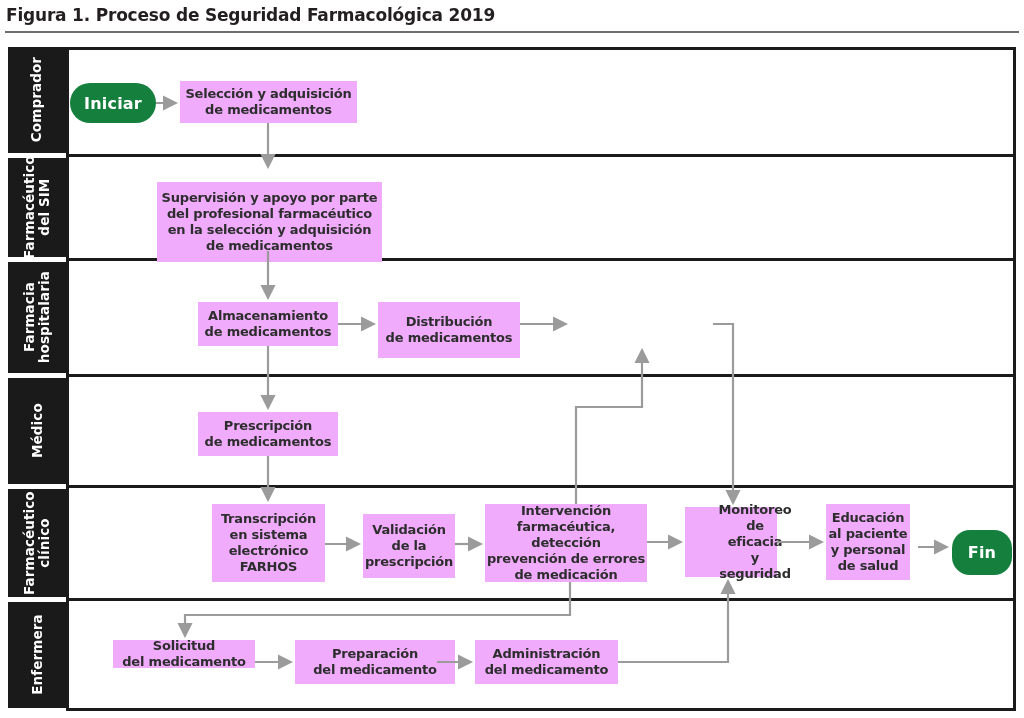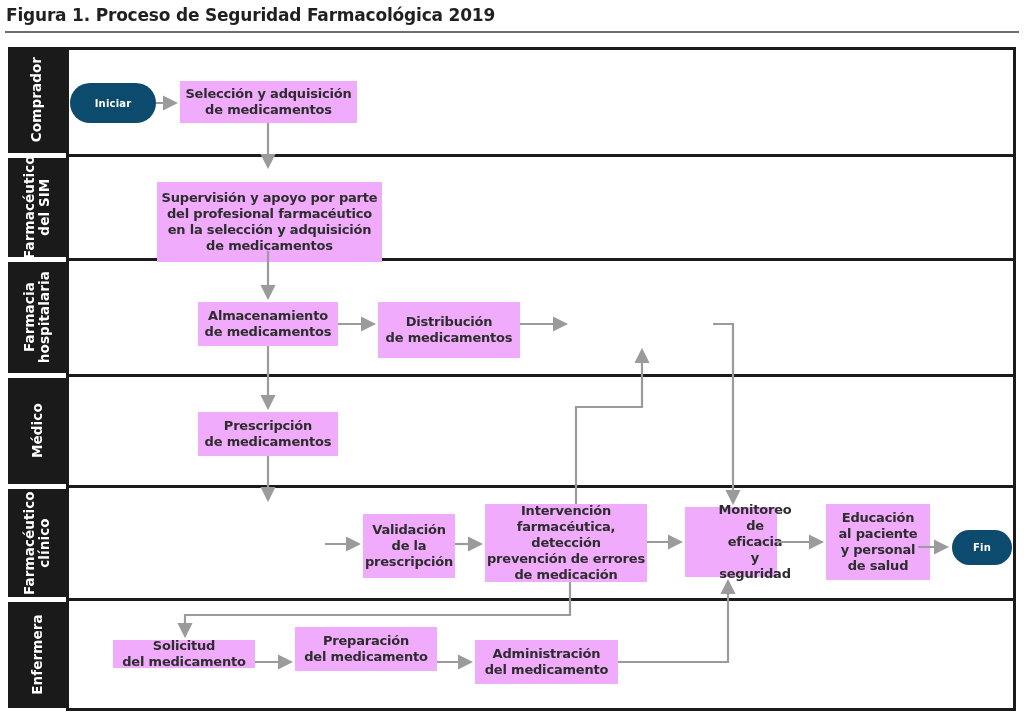--- a/index.html
+++ b/index.html
@@ -25,22 +25,22 @@
     transform:rotate(-90deg);color:#ffffff;font-weight:bold;font-size:13.5px;
     line-height:1.12;text-align:center;white-space:pre-line;letter-spacing:0.1px;
   }
   .node{
     position:absolute;background:#f0abfc;color:#2d2d2d;font-weight:bold;
     font-size:13px;line-height:1.22;display:flex;align-items:center;
     justify-content:center;text-align:center;white-space:pre-line;
     letter-spacing:-0.2px;box-sizing:border-box;
   }
   .terminal{
-    position:absolute;background:#0c4a6e;color:#ffffff;font-weight:bold;
-    font-size:10px;display:flex;align-items:center;justify-content:center;
+    position:absolute;background:#15803d;color:#ffffff;font-weight:bold;
+    font-size:16px;display:flex;align-items:center;justify-content:center;
     letter-spacing:0.2px;box-sizing:border-box;
   }
   svg.arrows{position:absolute;left:0;top:0;pointer-events:none;}
 </style>
 </head>
 <body>
 
 <div id="stage">
 
   <div class="title">Figura 1. Proceso de Seguridad Farmacológica 2019</div>
@@ -85,39 +85,43 @@
 de medicamentos</div>
 
   <div class="node" style="left:198px;top:302px;width:140px;height:44px;">Almacenamiento
 de medicamentos</div>
   <div class="node" style="left:378px;top:302px;width:142px;height:56px;">Distribución
 de medicamentos</div>
 
   <div class="node" style="left:198px;top:412px;width:140px;height:44px;">Prescripción
 de medicamentos</div>
 
+  <div class="node" style="left:212px;top:504px;width:113px;height:78px;">Transcripción
+en sistema
+electrónico
+FARHOS</div>
   <div class="node" style="left:363px;top:514px;width:92px;height:64px;">Validación
 de la
 prescripción</div>
   <div class="node" style="left:485px;top:504px;width:162px;height:78px;">Intervención
 farmacéutica, detección
 prevención de errores
 de medicación</div>
   <div class="node" style="left:685px;top:507px;width:92px;height:70px;padding-left:48px;">Monitoreo
 de eficacia
 y seguridad</div>
-  <div class="node" style="left:826px;top:504px;width:104px;height:76px;">Educación
+  <div class="node" style="left:826px;top:504px;width:84px;height:76px;">Educación
 al paciente
 y personal
 de salud</div>
-  <div class="terminal" style="left:952px;top:530px;width:60px;height:35px;border-radius:18px;">Fin</div>
+  <div class="terminal" style="left:952px;top:530px;width:60px;height:45px;border-radius:18px;">Fin</div>
 
   <div class="node" style="left:113px;top:640px;width:142px;height:28px;">Solicitud
 del medicamento</div>
-  <div class="node" style="left:295px;top:627px;width:142px;height:44px;">Preparación
+  <div class="node" style="left:295px;top:640px;width:160px;height:44px;">Preparación
 del medicamento</div>
   <div class="node" style="left:475px;top:640px;width:143px;height:44px;">Administración
 del medicamento</div>
 
   <svg class="arrows" width="1024" height="718" viewBox="0 0 1024 718">
     <defs>
       <marker id="ah" viewBox="0 0 10 10" refX="8" refY="5" markerWidth="7" markerHeight="7" orient="auto-start-reverse">
         <path d="M0,0 L10,5 L0,10 z" fill="#9b9b9b"></path>
       </marker>
     </defs>

